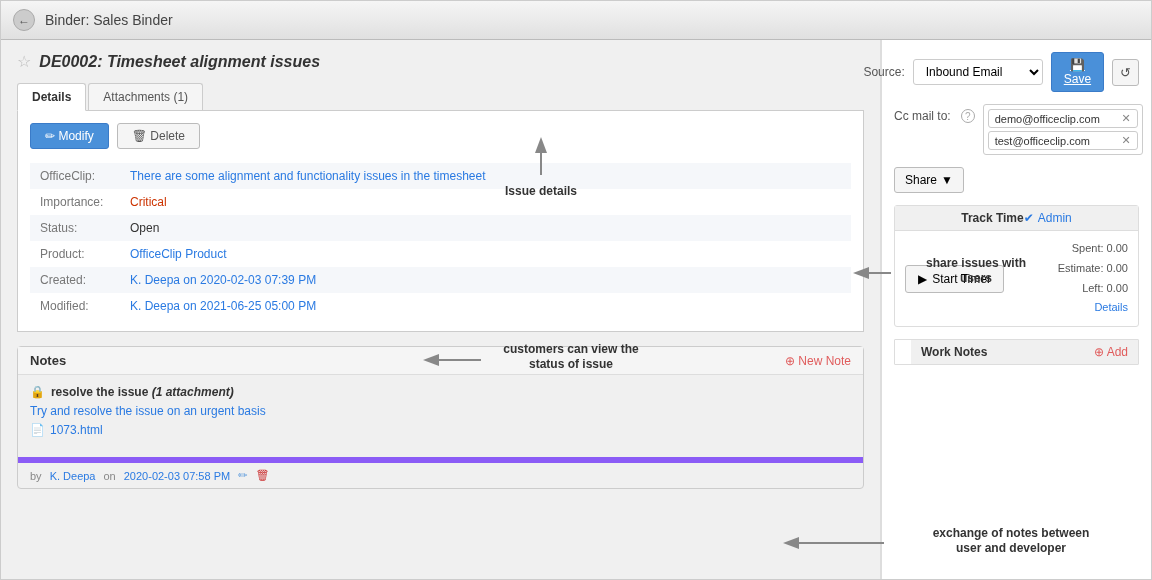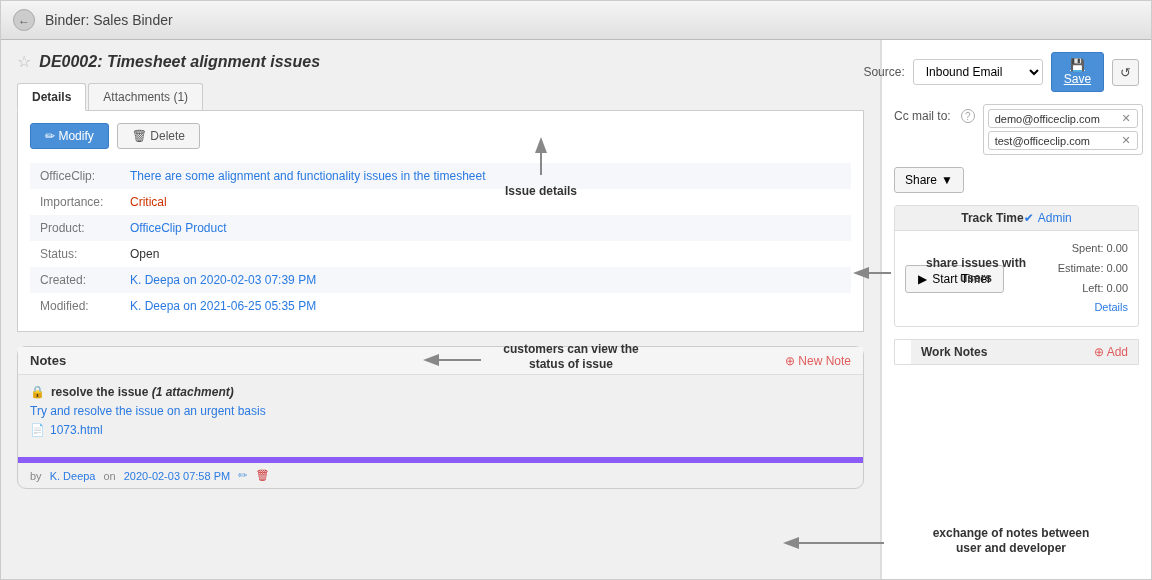--- a/index.html
+++ b/index.html
@@ -30,21 +30,21 @@
 
     .details-table { width: 100%; border-collapse: collapse; }
     .details-table tr:nth-child(odd) { background: #f5f7fa; }
     .details-table tr:nth-child(even) { background: #fff; }
     .details-table td { padding: 6px 10px; font-size: 12px; }
     .details-table td:first-child { color: #777; width: 90px; font-weight: normal; }
     .link-text { color: #2a7ae2; }
     .critical-text { color: #cc3300; }
 
     
-    .notes-section { margin-top: 14px; border: 1px solid #ccc; border-radius: 9px; }
+    .notes-section { margin-top: 14px; border: 1px solid #ccc; border-radius: 4px; }
     .notes-header { display: flex; justify-content: space-between; align-items: center; padding: 6px 12px; background: #f5f5f5; border-bottom: 1px solid #ddd; }
     .notes-header-title { font-weight: bold; font-size: 13px; }
     .new-note-btn { color: #e05c5c; font-size: 12px; cursor: pointer; display: flex; align-items: center; gap: 4px; }
 
     .note-item { padding: 10px 12px; }
     .note-lock { display: flex; align-items: center; gap: 6px; font-weight: bold; font-size: 12px; }
     .note-body { color: #2a7ae2; font-size: 12px; margin: 5px 0; }
     .note-body span.link { color: #2a7ae2; }
     .note-file { display: flex; align-items: center; gap: 5px; font-size: 12px; color: #555; margin: 4px 0; }
     .note-footer { display: flex; align-items: center; gap: 8px; padding: 6px 12px; font-size: 11px; color: #888; border-top: 6px solid #8b5cf6; margin-top: 6px; }
@@ -122,34 +122,34 @@
           <tbody>
             <tr>
               <td>OfficeClip:</td>
               <td class="link-text">There are some alignment and functionality issues in the timesheet</td>
             </tr>
             <tr>
               <td>Importance:</td>
               <td class="critical-text">Critical</td>
             </tr>
             <tr>
+              <td>Status:</td>
+              <td>Open</td>
+            </tr>
+            <tr>
               <td>Product:</td>
               <td class="link-text">OfficeClip Product</td>
             </tr>
             <tr>
-              <td>Status:</td>
-              <td>Open</td>
-            </tr>
-            <tr>
               <td>Created:</td>
               <td class="link-text">K. Deepa on 2020-02-03 07:39 PM</td>
             </tr>
             <tr>
               <td>Modified:</td>
-              <td class="link-text">K. Deepa on 2021-06-25 05:35 PM</td>
+              <td class="link-text">K. Deepa on 2021-06-25 05:00 PM</td>
             </tr>
           </tbody>
         </table>
       </div>
 
       <div class="notes-section">
         <div class="notes-header">
           <span class="notes-header-title">Notes</span>
           <span class="new-note-btn">⊕ New Note</span>
         </div>

